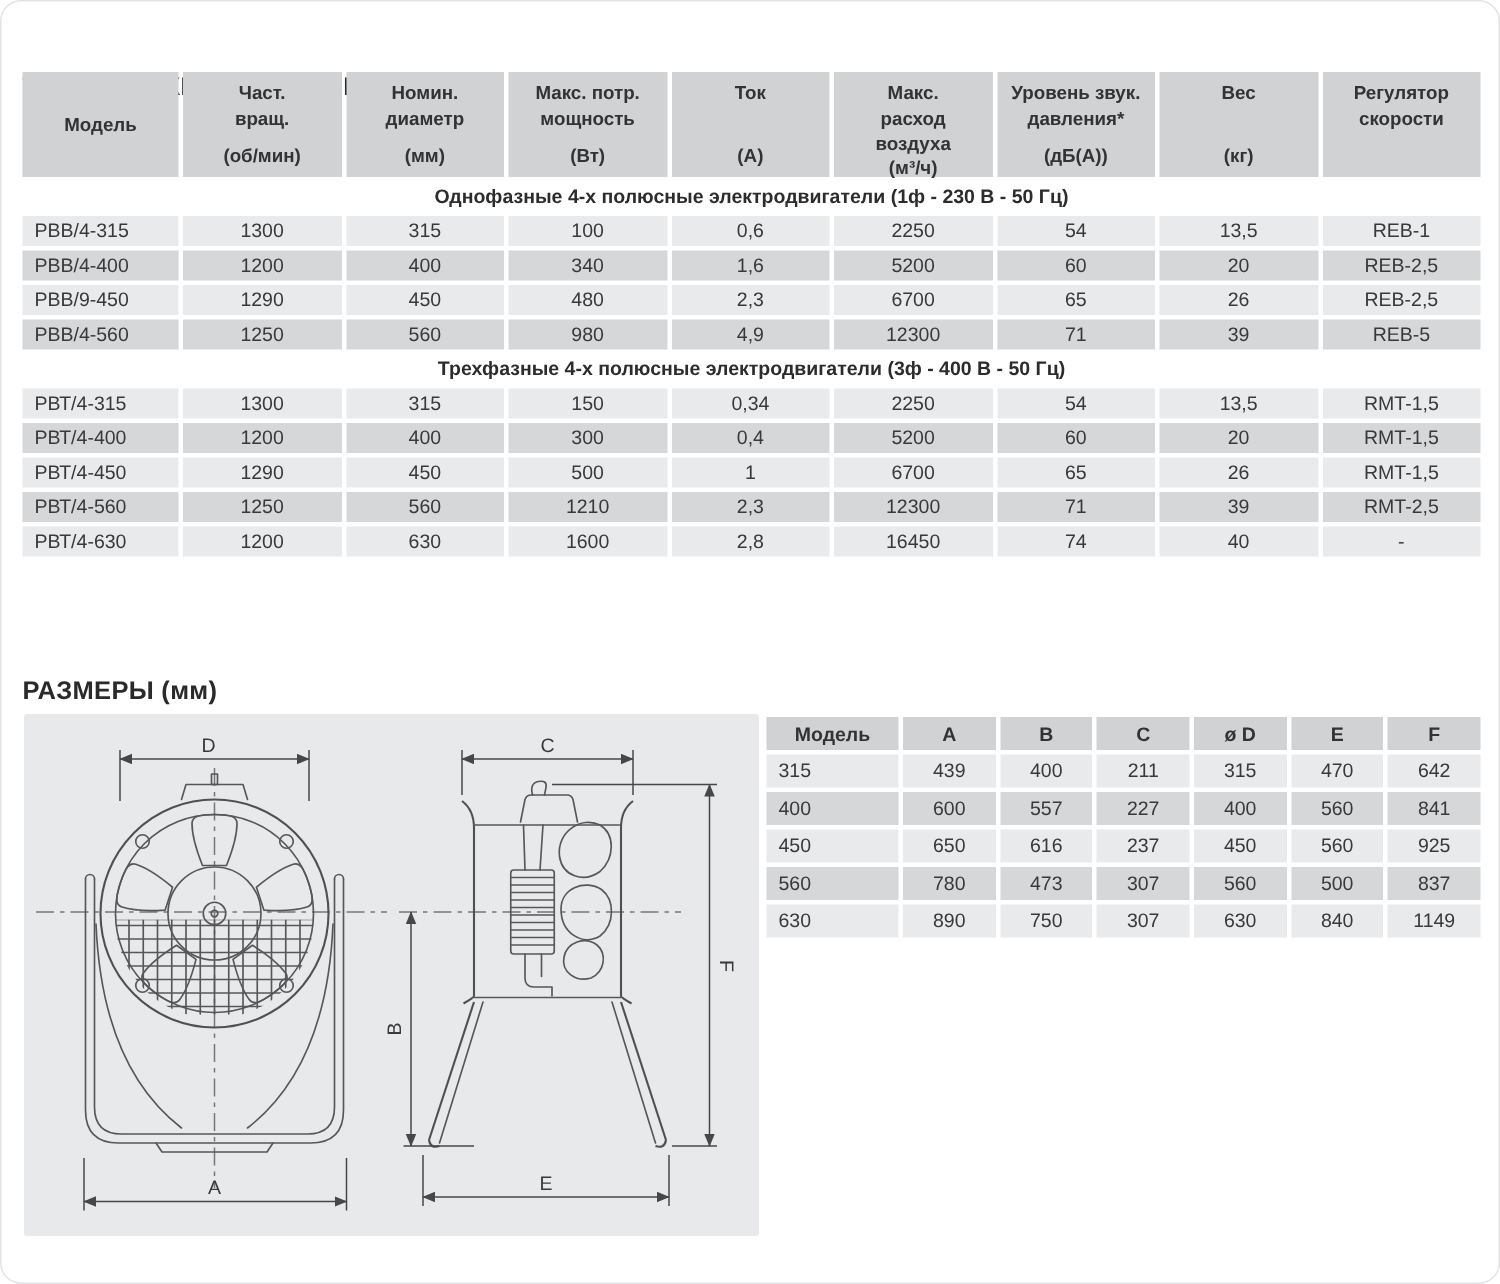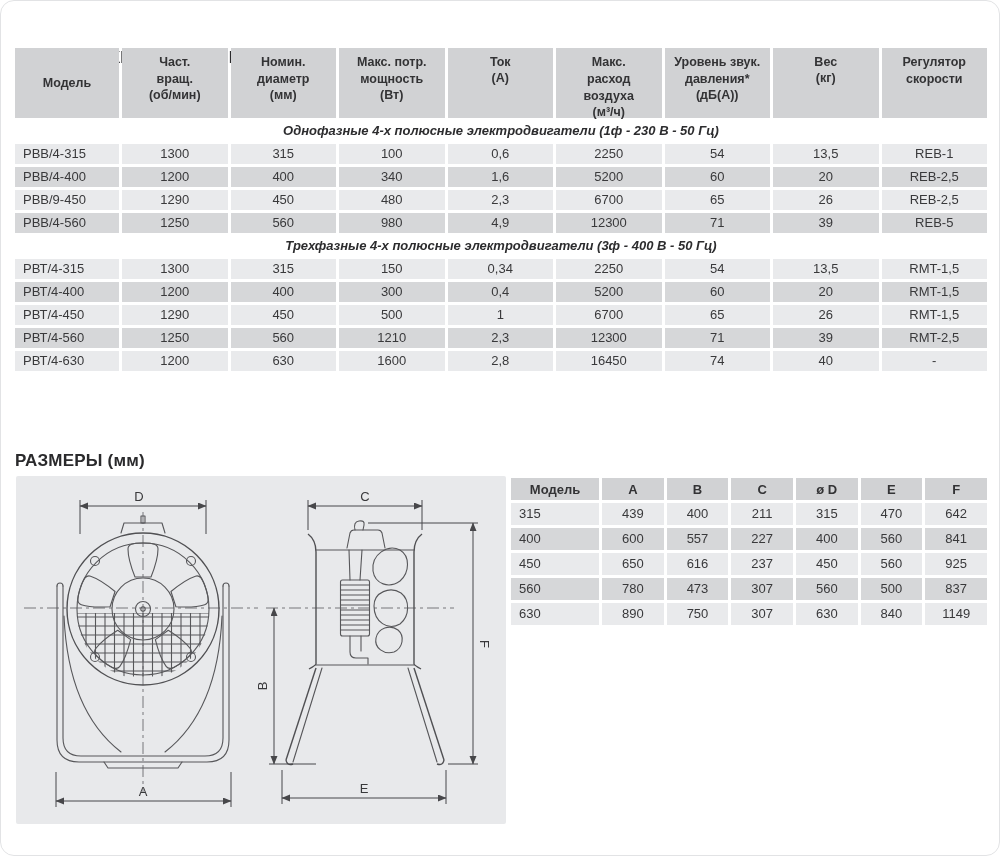--- a/index.html
+++ b/index.html
@@ -15,33 +15,33 @@
   .title1{top:11px;margin-top:36px;}
   .title2{top:433px;margin-top:17px;}
 
   
   table{border-collapse:separate;border-spacing:3px;table-layout:fixed;}
   .spec-table{position:absolute;left:11px;top:44px;width:978px;}
   .dims-table{position:absolute;left:507px;top:474px;width:482px;}
   th,td{padding:0;font-weight:400;}
   th{background:#d1d2d4;vertical-align:middle;}
   .hwrap{
-    height:70px;display:flex;flex-direction:column;justify-content:flex-start;
+    height:70px;display:flex;flex-direction:column;justify-content:space-between;
     align-items:center;padding:6px 2px;box-sizing:border-box;
   }
   .hwrap.h-center{justify-content:center;}
   .hwrap.h-top{justify-content:flex-start;align-items:center;}
   .hlabel{font-size:12.5px;font-weight:700;color:#333335;white-space:pre-line;line-height:1.35;text-align:center;}
   .hunit{font-size:12.5px;font-weight:700;color:#333335;line-height:1.2;}
   td{font-size:13px;text-align:center;height:20px;line-height:20px;color:#39393b;}
   tr.light td{background:#e9eaec;}
   tr.dark td{background:#d6d7d9;}
   td.model{text-align:left;padding-left:8px;}
   td.section{
-    background:#fff;font-weight:700;font-size:13px;color:#2c2c2e;height:20px;font-style:italic;
+    background:#fff;font-weight:700;font-size:13px;color:#2c2c2e;height:20px;
   }
   .dims-table th{height:22px;font-size:13px;font-weight:700;color:#333335;}
   .dims-table td{height:22px;line-height:22px;}
 
   
   .panel{
     position:absolute;left:15px;top:475px;width:490px;height:348px;
     background:#e8e9eb;border-radius:2px;
   }
   .panel svg{display:block;}

